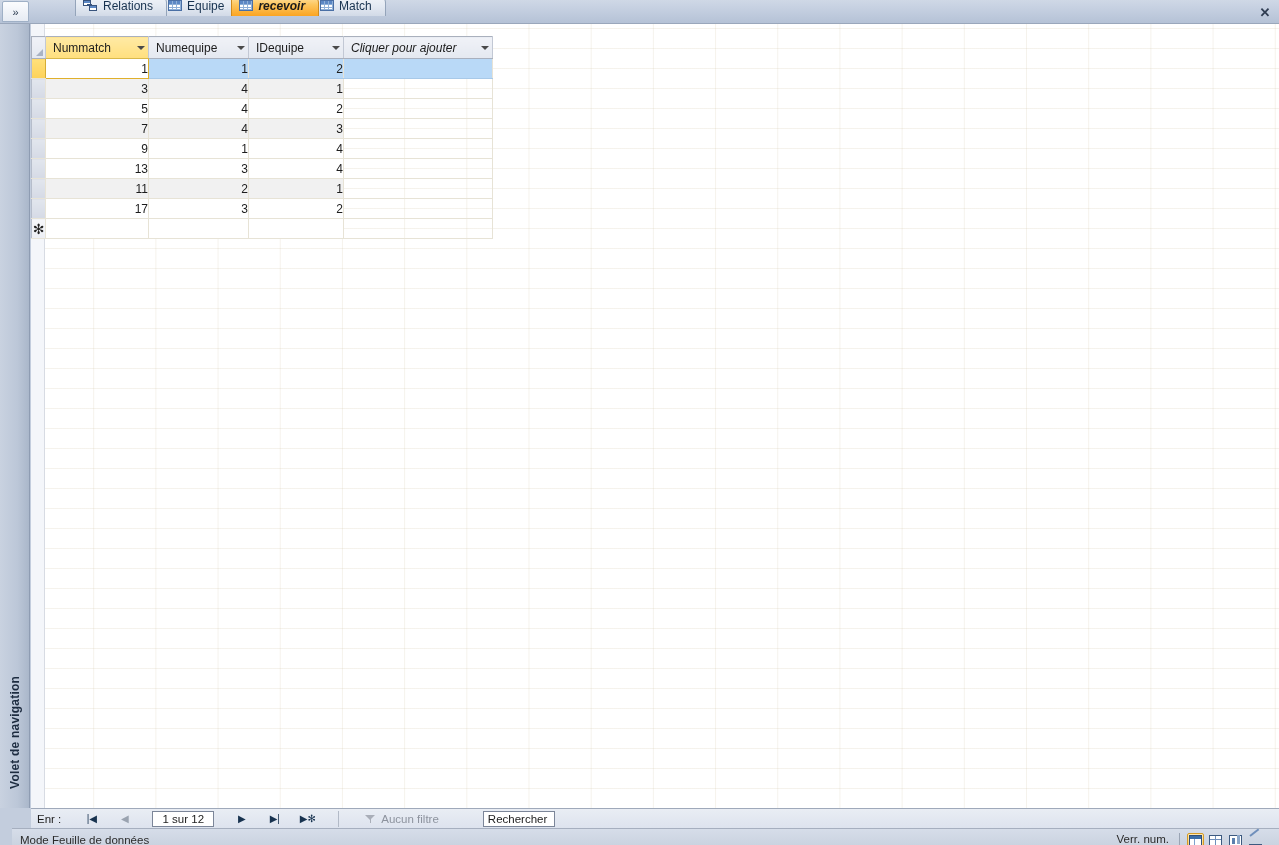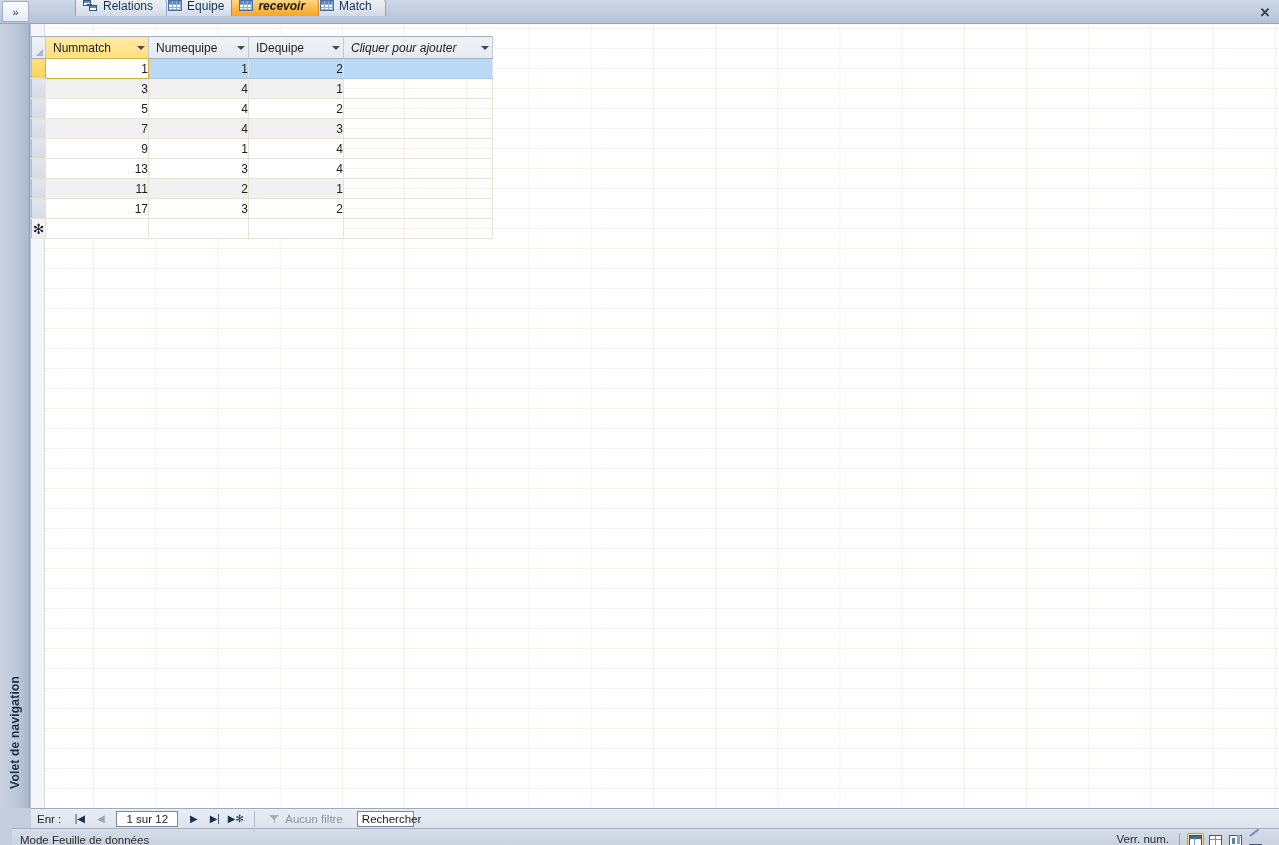--- a/index.html
+++ b/index.html
@@ -243,21 +243,21 @@
   tr.newrec td.datacell { background: #ffffff; }
 
   
   .recnav {
     position: absolute;
     left: 31px; top: 808px; width: 1248px; height: 20px;
     background: linear-gradient(to bottom, #e9edf4 0%, #dde3ee 100%);
     border-top: 1px solid #9fa9ba;
     display: flex; align-items: center;
     padding-left: 6px;
-    gap: 4px;
+    gap: 16px;
   }
   .recnav .lbl { color: #1d1d1d; font-size: 11.5px; margin-right: 6px; }
   .navbtn {
     width: 17px; height: 16px;
     display: flex; align-items: center; justify-content: center;
     font-size: 10px; color: #17324f; cursor: pointer;
     background: transparent; border: 1px solid transparent;
   }
   .navbtn.disabled { color: #9aa3b0; cursor: default; }
   .navbtn.newrec-btn { color: #17324f; position: relative; }
@@ -270,21 +270,21 @@
   }
   .divider {
     width: 1px; height: 16px; background: #b2bac7; margin: 0 6px;
   }
   .filterbtn {
     display: flex; align-items: center; gap: 5px;
     color: #8d939e; font-size: 11.5px; cursor: default;
     padding: 0 4px; height: 17px;
   }
   .searchbox {
-    width: 57px; height: 16px; margin-left: 6px;
+    width: 72px; height: 16px; margin-left: 24px;
     background: #ffffff; border: 1px solid #7c8699;
     display: flex; align-items: center;
     padding-left: 4px;
     font-size: 11.5px; color: #1d1d1d;
   }
 
   
   .statusbar {
     position: absolute;
     left: 12px; top: 828px; width: 1279px; height: 23px;

